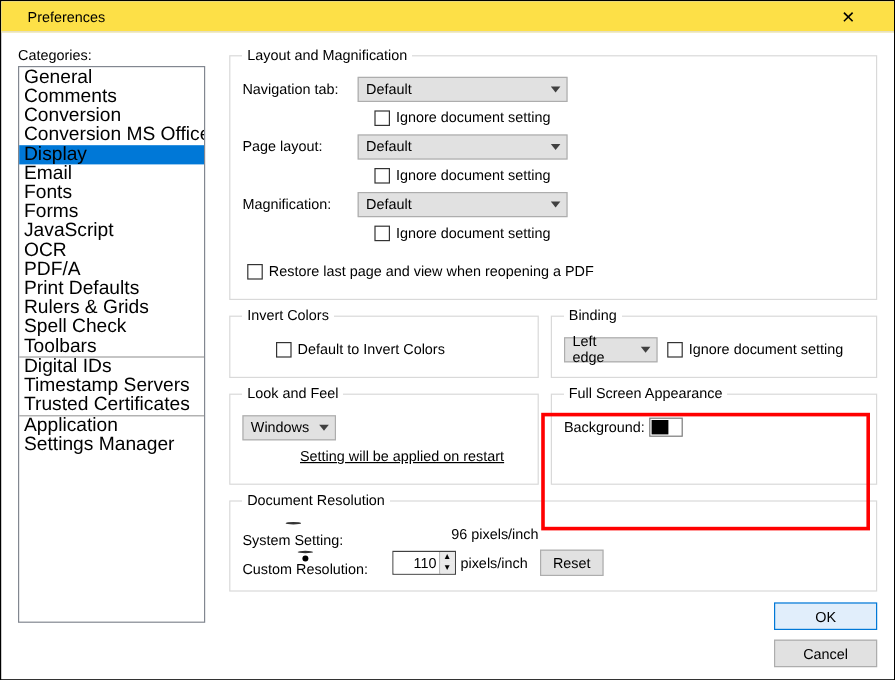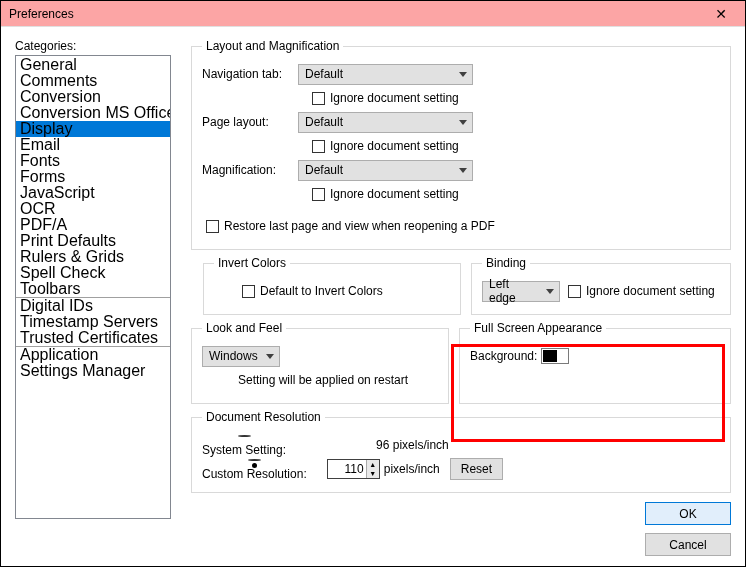--- a/index.html
+++ b/index.html
@@ -8,22 +8,22 @@
     font-family: "Segoe UI", Tahoma, sans-serif;
     font-size: 12px;
     background: #fff;
     color:#000;
     width:746px; height:567px;
     border:1px solid #000;
     position:relative;
   }
   .titlebar {
     height:26px; line-height:26px;
-    padding:0 8px;
-    background:#fca5a5;
+    padding:0 22px;
+    background:#fde047;
     border-bottom:1px solid #e0e0e0;
     display:flex; justify-content:space-between; align-items:flex-start;
   }
   .titlebar .title { font-size:12px; }
   .titlebar .close { width:32px; text-align:center; cursor:default; font-size:14px;}
   .content { display:flex; padding:12px 14px 0 14px; height:490px;}
   .left { width:156px; }
   .cat-label { margin-bottom:2px;}
   .cat-list {
     border:1px solid #828790;
@@ -179,21 +179,21 @@
       <div style="height:6px"></div>
       <div class="row" style="margin-left:4px;">
           <label class="chk">
             <span class="box"></span>
             <span>Restore last page and view when reopening a PDF</span>
           </label>
         </div>
     </fieldset>
 
     <div class="hgroup">
-      <fieldset style="flex:0 0 258px;margin-left:12px;">
+      <fieldset style="flex:0 0 258px;">
         <legend>Invert Colors</legend>
         <div class="row" style="margin-left:28px;">
             <label class="chk">
               <span class="box"></span>
               <span>Default to Invert Colors</span>
             </label>
           </div>
       </fieldset>
       <fieldset>
         <legend>Binding</legend>
@@ -213,21 +213,21 @@
 
     <div class="hgroup">
       <fieldset style="flex:0 0 258px;">
         <legend>Look and Feel</legend>
         <div class="row">
             <span class="combo w78">
               <span>Windows</span>
               <span class="caret"></span>
             </span>
           </div>
-        <div class="row" style="margin-left:36px;">
+        <div class="row" style="margin-left:48px;text-decoration:underline;">
             <span>Setting will be applied on restart</span>
           </div>
       </fieldset>
       <fieldset>
         <legend>Full Screen Appearance</legend>
         <div class="row">
           <span>Background:</span>
           <span style="width:4px"></span>
           <span class="swatch">
               <span class="inner"></span>

